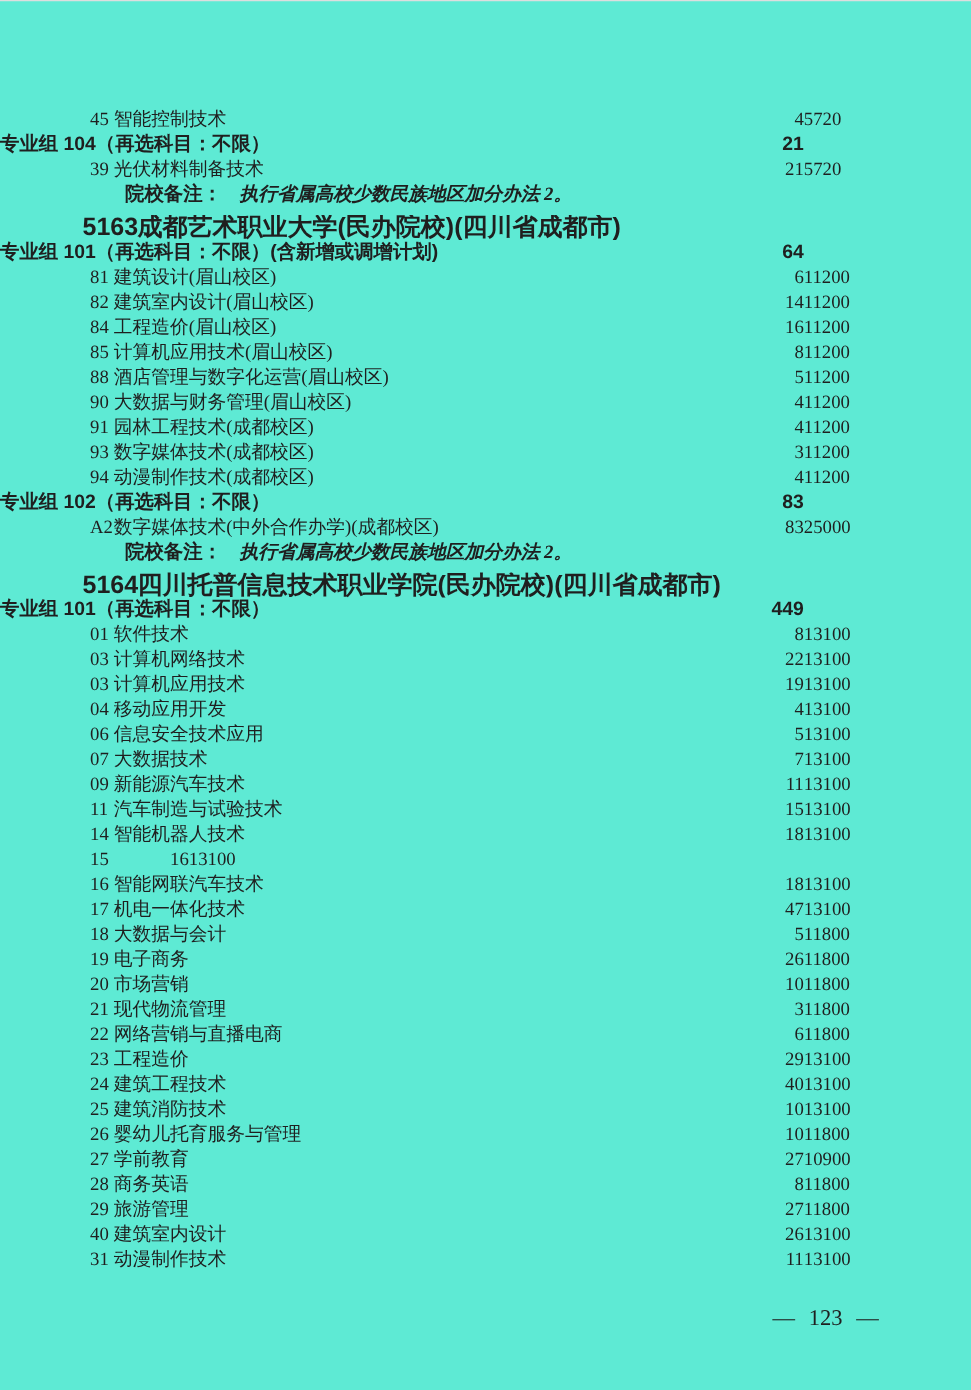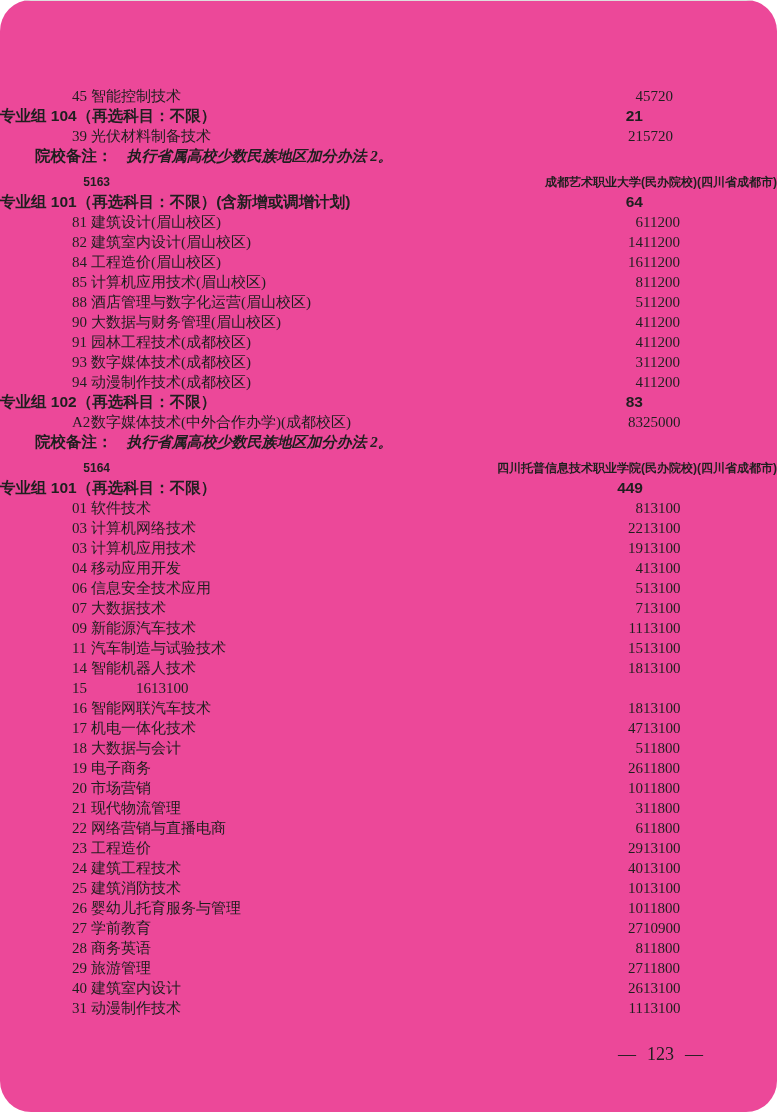--- a/index.html
+++ b/index.html
@@ -1,22 +1,21 @@
 <!DOCTYPE html>
 <html><head>
 <meta charset="utf-8">
 <style>
   html,body{margin:0;padding:0;background:#ffffff;}
   .page{
     position:relative;
     width:777px;height:1112px;
-    background:#ec4899;
+    background:#5eead4;
     overflow:hidden;
     color:#1f1f1f;
-    border-radius:31px;
   }
   .top-edge{
     position:absolute;top:0;left:0;right:0;height:1px;background:#dedede;
   }
   .content{
     position:absolute;top:86px;left:0;right:0;
   }
   .row{
     height:20px;
     display:flex;
@@ -30,25 +29,25 @@
   .row .count{width:60px;text-align:right;flex:none;}
   .row .fee{width:61px;margin-right:73px;flex:none;}
   
   .row.major{padding-left:72px;}
   .row.major .code{width:19px;flex:none;}
   .row.major .name{flex:1;overflow:hidden;}
   
   .row.group{font-family:"Liberation Sans","DejaVu Sans",sans-serif;font-weight:700;font-size:15.5px;}
   .row.group .g-label{flex:1;overflow:hidden;}
   
-  .row.school{padding-left:66px;margin-top:6px;font-family:"Liberation Sans","DejaVu Sans",sans-serif;font-weight:700;font-size:12px;text-align:right;}
+  .row.school{padding-left:66px;margin-top:6px;font-family:"Liberation Sans","DejaVu Sans",sans-serif;font-weight:700;font-size:20px;}
   .row.school .s-code{width:44px;flex:none;}
-  .row.school .s-name{flex:1;overflow:hidden;margin-left:32px;}
-  
-  .row.remark{padding-left:35px;}
+  .row.school .s-name{flex:1;overflow:hidden;}
+  
+  .row.remark{padding-left:100px;}
   .row.remark .r-label{font-family:"Liberation Sans","DejaVu Sans",sans-serif;font-weight:700;font-size:15.5px;flex:none;}
   .row.remark .r-text{font-style:italic;font-family:"Liberation Serif","DejaVu Serif",serif;flex:none;margin-left:14px;font-weight:bold;}
   
   .footer{
     position:absolute;top:1044px;right:74px;
     display:flex;align-items:center;gap:11px;
     font-family:"Liberation Serif","DejaVu Serif",serif;
     font-size:18px;color:#1f1f1f;
   }
 </style>

